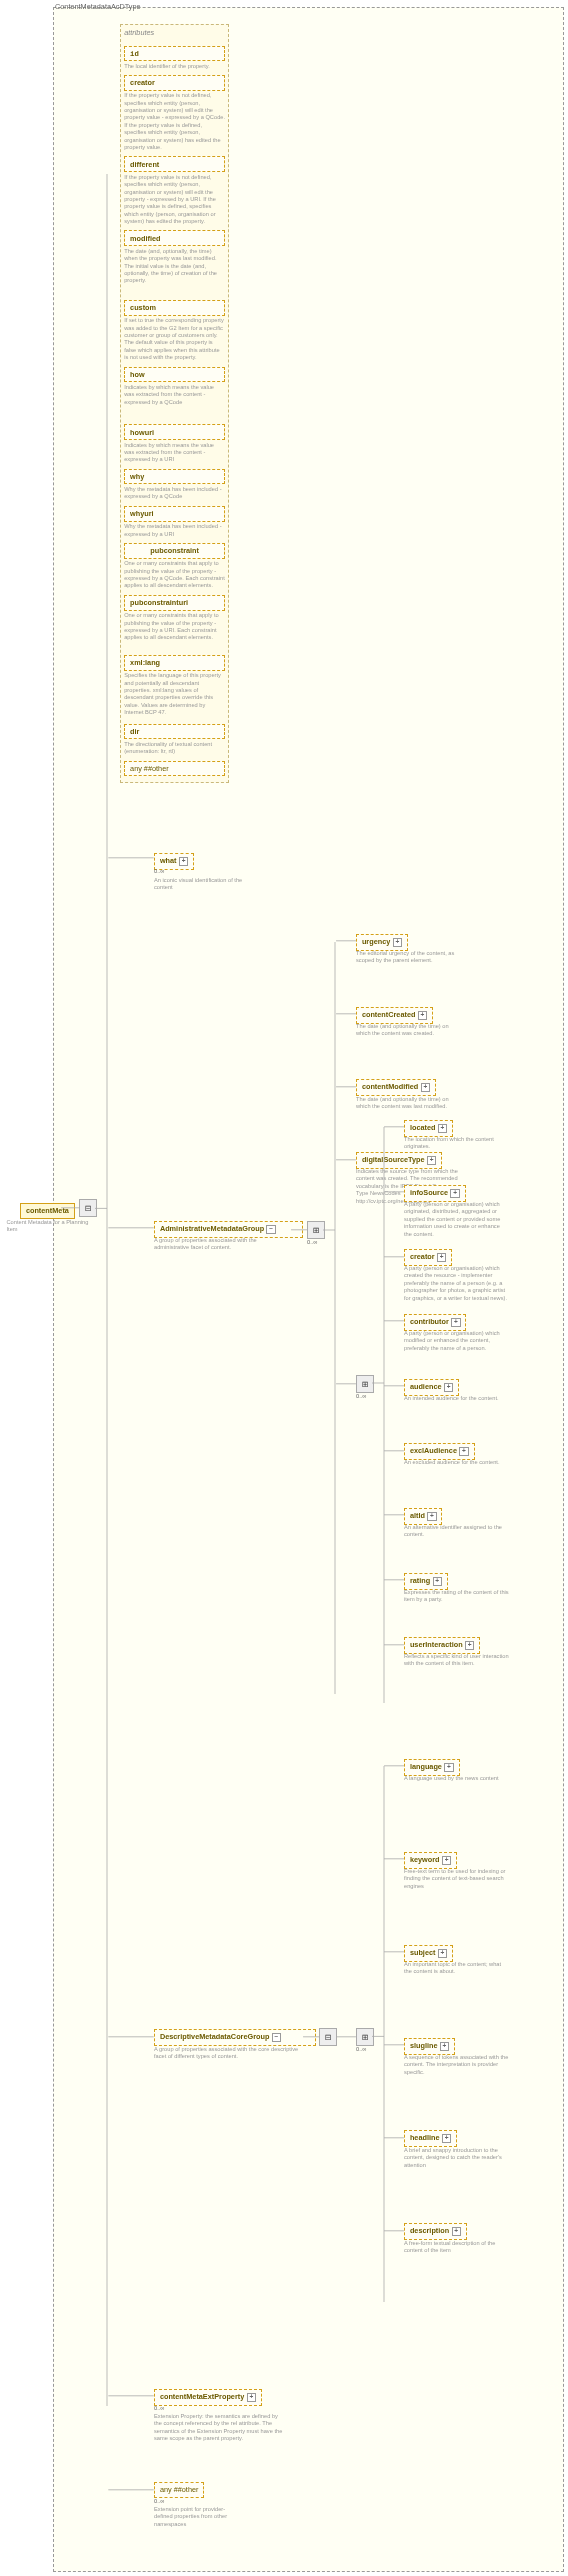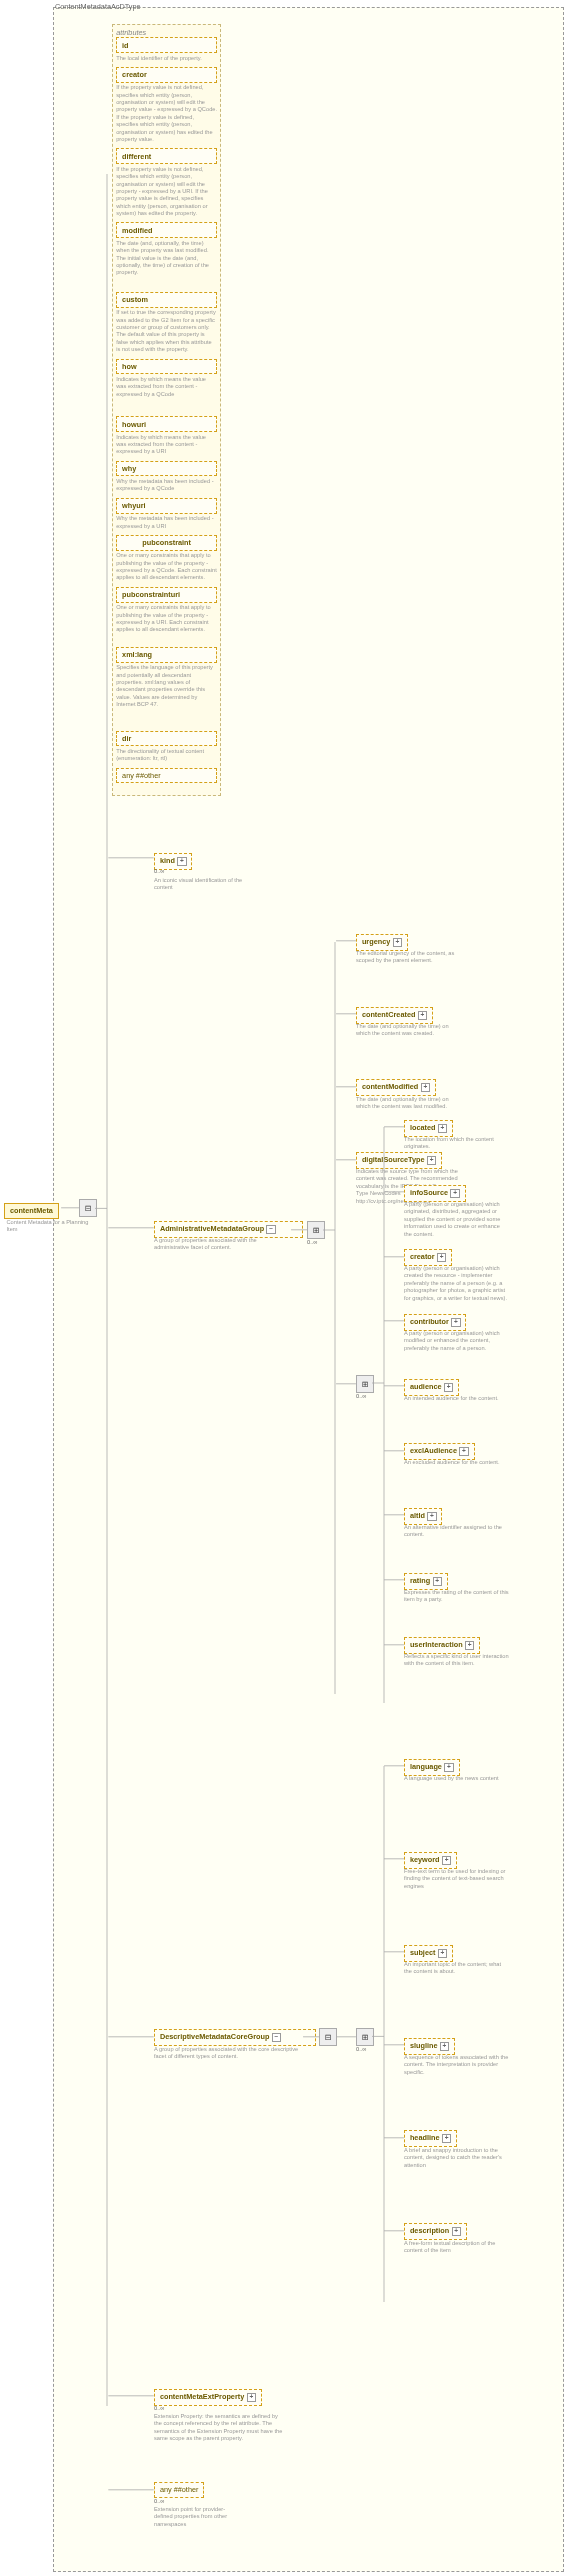--- a/index.html
+++ b/index.html
@@ -17,36 +17,36 @@
 svg.line{position:absolute;pointer-events:none}
 .plus{display:inline-block;width:7.3px;height:7.3px;border:0.8px solid #999;background:#fff;text-align:center;line-height:6.5px;font-size:6.5px;margin-left:2.4px;color:#666;vertical-align:middle}
 </style>
 </head>
 <body>
 
 <div class="container">
 <div class="type-box" style="left:53px;top:6.5px;width:509px;height:2563px"></div>
 <div class="type-label" style="left:55px;top:1.6px">ContentMetadataAcDType</div>
 
-<div class="node" style="left:4px;top:1203px"><span>contentMeta</span></div>
+<div class="node" style="left:20px;top:1203px"><span>contentMeta</span></div>
 <div class="desc" style="left:6.5px;top:1219px">Content Metadata for a Planning Item</div>
 
 <div class="conn" style="left:79px;top:1199px">⊟</div>
 <svg class="line" style="left:61px;top:1207px;width:18.6px;height:1.6px" viewBox="0 0 23 2" width="18.6" height="1.6">
       <line x1="0" y1="1" x2="23" y2="1" stroke="#aaa"></line>
     </svg>
 <svg class="line" style="left:95px;top:162px;width:24px;height:2264px" viewBox="0 0 30 2800" width="24" height="2264">
       <line x1="0" y1="1293" x2="15" y2="1293" stroke="#aaa"></line>
       <line x1="15" y1="0" x2="15" y2="2790" stroke="#aaa"></line>
     </svg>
 
-<div class="attr-box" style="left:112px;top:24px;width:101px;padding-bottom:12px">
+<div class="attr-box" style="left:120px;top:24px;width:101px;padding-bottom:6px">
 <div class="attr-label">attributes</div>
 <div id="attrs">
-        <div class="node dashed" style="position: relative; margin-top: 0;">id</div>
+        <div class="node dashed" style="position: relative; margin-top: 9px; font-family: Liberation Mono, monospace;">id</div>
         <div style="font-size: 5.7px; color: rgb(153, 153, 153); line-height: 1.3; margin-top: 1.6px; margin-bottom: 3.2px;">The local identifier of the property.</div>
         <div class="node dashed" style="position: relative; margin-top: 4.9px;">creator</div>
         <div style="font-size: 5.7px; color: rgb(153, 153, 153); line-height: 1.3; margin-top: 1.6px; margin-bottom: 3.2px;">If the property value is not defined, specifies which entity (person, organisation or system) will edit the property value - expressed by a QCode. If the property value is defined, specifies which entity (person, organisation or system) has edited the property value.</div>
         <div class="node dashed" style="position: relative; margin-top: 4.9px;">different</div>
         <div style="font-size: 5.7px; color: rgb(153, 153, 153); line-height: 1.3; margin-top: 1.6px; margin-bottom: 3.2px;">If the property value is not defined, specifies which entity (person, organisation or system) will edit the property - expressed by a URI. If the property value is defined, specifies which entity (person, organisation or system) has edited the property.</div>
         <div class="node dashed" style="position: relative; margin-top: 4.9px;">modified</div>
         <div style="font-size: 5.7px; color: rgb(153, 153, 153); line-height: 1.3; margin-top: 1.6px; margin-bottom: 3.2px;">The date (and, optionally, the time) when the property was last modified. The initial value is the date (and, optionally, the time) of creation of the property.</div>
         <div class="node dashed" style="position: relative; margin-top: 15px;">custom</div>
         <div style="font-size: 5.7px; color: rgb(153, 153, 153); line-height: 1.3; margin-top: 1.6px; margin-bottom: 3.2px;">If set to true the corresponding property was added to the G2 Item for a specific customer or group of customers only. The default value of this property is false which applies when this attribute is not used with the property.</div>
         <div class="node dashed" style="position: relative; margin-top: 4.9px;">how</div>
@@ -56,27 +56,27 @@
         <div class="node dashed" style="position: relative; margin-top: 4.9px;">why</div>
         <div style="font-size: 5.7px; color: rgb(153, 153, 153); line-height: 1.3; margin-top: 1.6px; margin-bottom: 3.2px;">Why the metadata has been included - expressed by a QCode</div>
         <div class="node dashed" style="position: relative; margin-top: 4.9px;">whyuri</div>
         <div style="font-size: 5.7px; color: rgb(153, 153, 153); line-height: 1.3; margin-top: 1.6px; margin-bottom: 3.2px;">Why the metadata has been included - expressed by a URI</div>
         <div class="node dashed" style="position: relative; margin-top: 4.9px; text-align: center;">pubconstraint</div>
         <div style="font-size: 5.7px; color: rgb(153, 153, 153); line-height: 1.3; margin-top: 1.6px; margin-bottom: 3.2px;">One or many constraints that apply to publishing the value of the property - expressed by a QCode. Each constraint applies to all descendant elements.</div>
         <div class="node dashed" style="position: relative; margin-top: 4.9px;">pubconstrainturi</div>
         <div style="font-size: 5.7px; color: rgb(153, 153, 153); line-height: 1.3; margin-top: 1.6px; margin-bottom: 3.2px;">One or many constraints that apply to publishing the value of the property - expressed by a URI. Each constraint applies to all descendant elements.</div>
         <div class="node dashed" style="position: relative; margin-top: 13px;">xml:lang</div>
         <div style="font-size: 5.7px; color: rgb(153, 153, 153); line-height: 1.3; margin-top: 1.6px; margin-bottom: 3.2px;">Specifies the language of this property and potentially all descendant properties. xml:lang values of descendant properties override this value. Values are determined by Internet BCP 47.</div>
-        <div class="node dashed" style="position: relative; margin-top: 22px;">dir</div>
+        <div class="node dashed" style="position: relative; margin-top: 7px;">dir</div>
         <div style="font-size: 5.7px; color: rgb(153, 153, 153); line-height: 1.3; margin-top: 1.6px; margin-bottom: 3.2px;">The directionality of textual content (enumeration: ltr, rtl)</div>
       </div>
 <div class="node dashed" style="position:relative;margin-top:4.9px;font-weight:normal">any  ##other</div>
 </div>
 
-<div class="node dashed" style="left:154px;top:853px"><span>kind</span><span class="plus">+</span></div>
+<div class="node dashed" style="left:154px;top:853px"><span>what</span><span class="plus">+</span></div>
 <div class="card" style="left:154px;top:868px">0..∞</div>
 <div class="desc" style="left:154px;top:877px">An iconic visual identification of the content</div>
 <svg class="line" style="left:108px;top:857px;width:46px;height:1.6px" viewBox="0 0 57 2" width="46" height="1.6">
       <line x1="0" y1="1" x2="57" y2="1" stroke="#aaa"></line>
     </svg>
 
 <div class="node group" style="left:154px;top:1221px;width:137px"><span>AdministrativeMetadataGroup</span><span class="plus">−</span></div>
 <div class="desc" style="left:154px;top:1237px;max-width:137px">A group of properties associated with the administrative facet of content.</div>
 <svg class="line" style="left:108px;top:1227px;width:46px;height:1.6px" viewBox="0 0 57 2" width="46" height="1.6">
       <line x1="0" y1="1" x2="57" y2="1" stroke="#aaa"></line>

